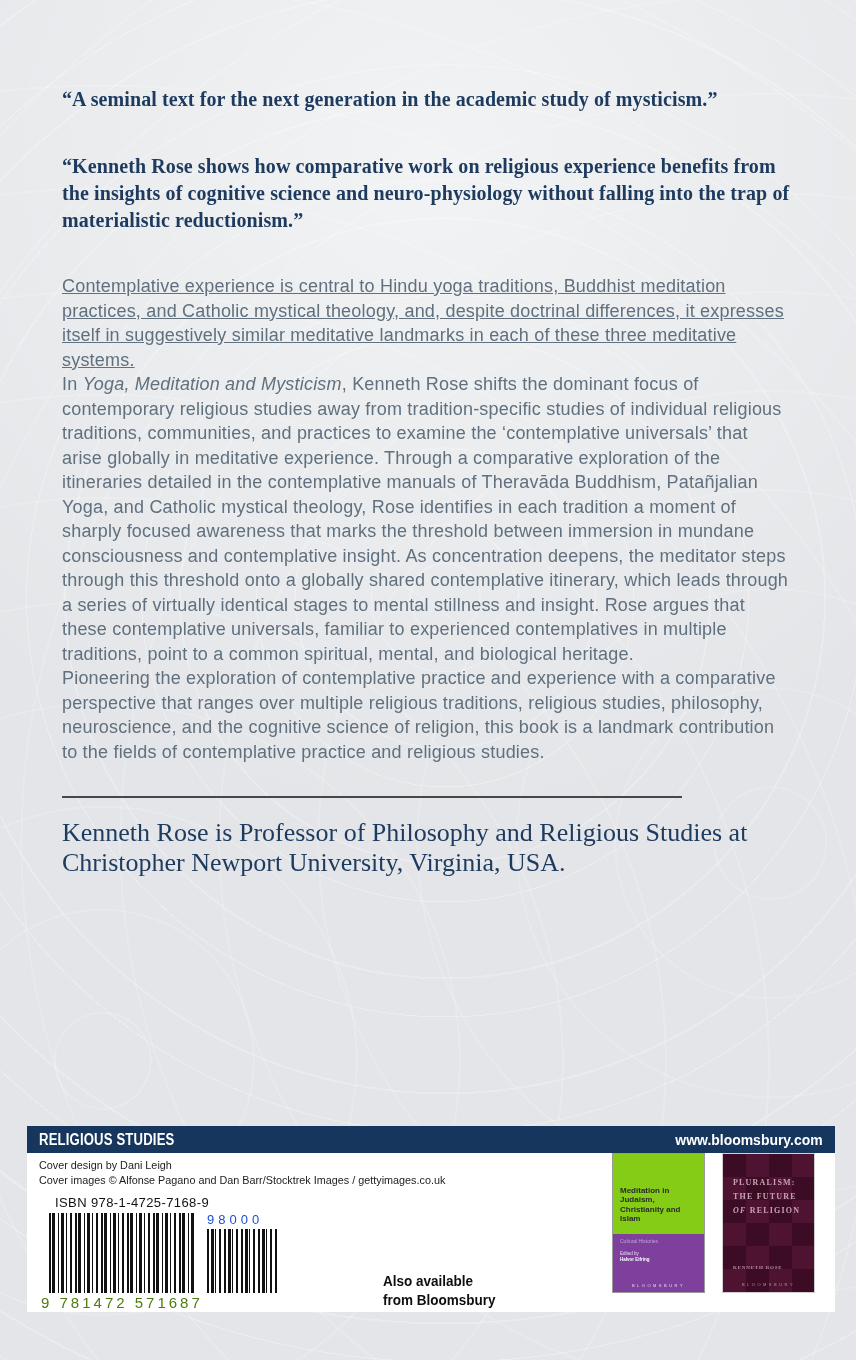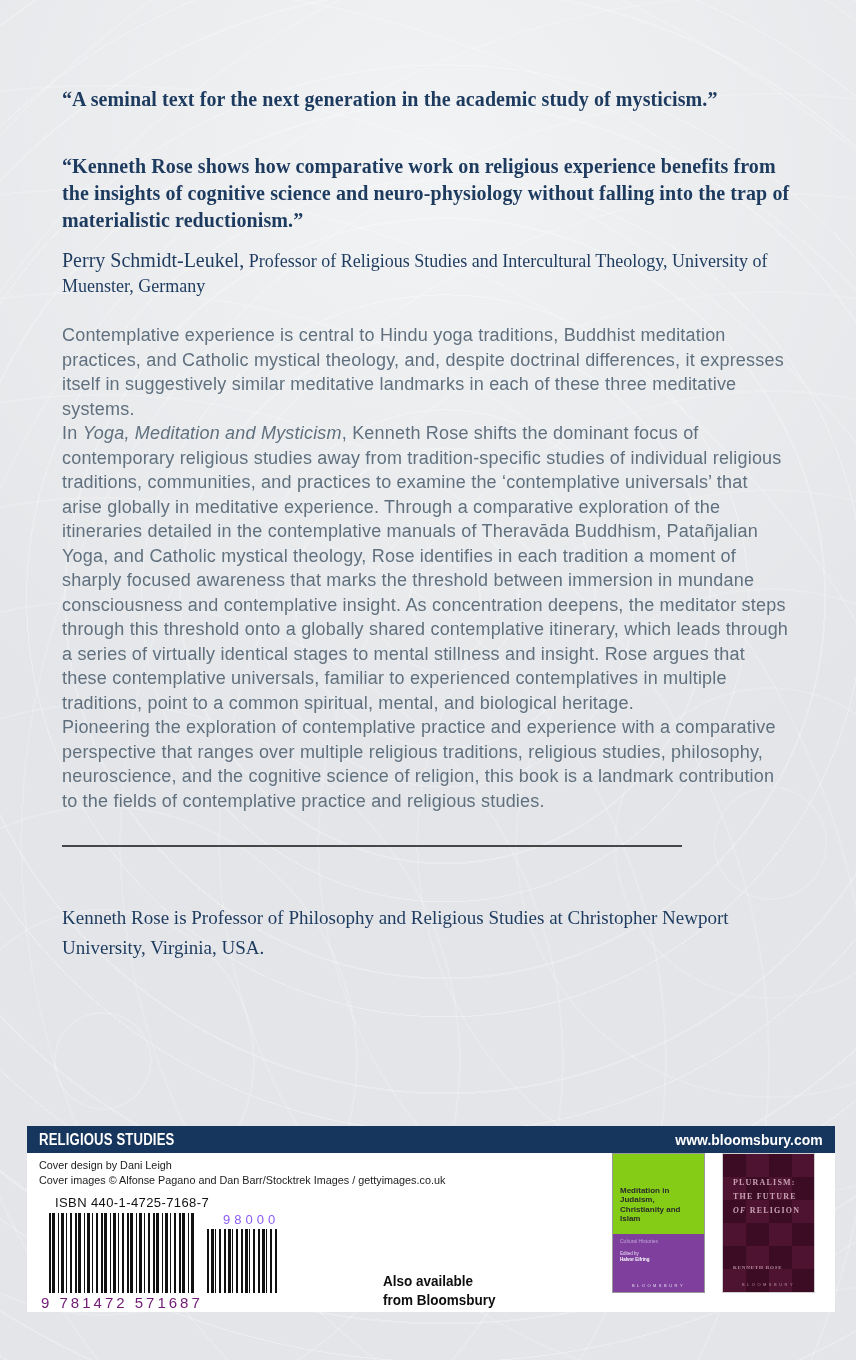--- a/index.html
+++ b/index.html
@@ -26,28 +26,28 @@
     font-size:18px; line-height:25px; margin-top:14px;
   }
   .attribution .attr-name { font-size:20px; }
   .attribution .italic { font-style:italic; }
   .quote.second { margin-top:40px; }
 
   .body-para {
     color:#60707e; font-size:18px; line-height:24.5px; letter-spacing:.2px;
     font-weight:400;
   }
-  .body-para.first { margin-top:24px; }
+  .body-para.first { margin-top:40px;text-decoration:underline; }
   .body-para .italic { font-style:italic; }
 
   .divider { width:620px; border:none; border-top:2px solid #474747; margin-top:32px; }
 
   .bio {
     font-family:"Liberation Serif", serif; color:#1d3a5f;
-    font-size:19px; line-height:30px; margin-top:56px;
+    font-size:26px; line-height:30px; margin-top:20px;
   }
 
   
   .footer-bar {
     position:absolute; left:27px; right:21px; top:1126px; height:27px;
     background:#17365d; color:#ffffff; display:flex; align-items:center;
     justify-content:space-between; padding:0 12px;gap:48px;
   }
   .footer-bar .category {
     font-weight:bold; font-size:16px; letter-spacing:.2px;
@@ -71,29 +71,29 @@
   .isbn-label { font-size:13px; color:#111; letter-spacing:.4px; margin-left:6px; }
   .barcode-row { display:flex; align-items:flex-end; margin-top:2px; }
   .barcode-main {
     width:146px; height:80px;
     background:repeating-linear-gradient(90deg,
       #111 0 2px, #fff 2px 3px, #111 3px 6px, #fff 6px 9px, #111 9px 10px,
       #fff 10px 12px, #111 12px 15px, #fff 15px 17px, #111 17px 18px,
       #fff 18px 21px, #111 21px 23px, #fff 23px 26px);
   }
   .barcode-addon-wrap { margin-left:12px; width:72px; }
-  .addon-label { font-size:13px; color:#8b5cf6; letter-spacing:4px; text-align:left;margin-left:16px; }
+  .addon-label { font-size:13px; color:#1d4ed8; letter-spacing:4px; text-align:left; }
   .barcode-addon {
     margin-top:2px; width:72px; height:64px;
     background:repeating-linear-gradient(90deg,
       #111 0 2px, #fff 2px 4px, #111 4px 7px, #fff 7px 8px, #111 8px 9px,
       #fff 9px 12px, #111 12px 14px, #fff 14px 17px);
   }
   .barcode-digits {
-    font-size:15px; color:#701a75; letter-spacing:3px; margin-top:1px; margin-left:-8px;
+    font-size:15px; color:#4d7c0f; letter-spacing:3px; margin-top:1px; margin-left:-8px;
     white-space:nowrap;
   }
   .also-available {
     position:absolute; left:356px; top:118px; color:#0e0e0e;
     font-weight:bold; font-size:15px; line-height:19px;
     transform:scaleX(.9); transform-origin:left top; white-space:nowrap;
   }
 
   .thumb { position:absolute; top:0; width:93px; height:140px; }
   .thumb.b1 { left:475px; }
@@ -144,21 +144,20 @@
 </head>
 <body>
 
 <div class="cover">
 
   <div class="content">
 
     <p class="quote">“A seminal text for the next generation in the academic study of mysticism.”</p>
 
     <p class="quote second">“Kenneth Rose shows how comparative work on religious experience benefits from the insights of cognitive science and neuro-physiology without falling into the trap of materialistic reductionism.”</p>
-    <p class="attribution"><span class="attr-name">Perry Schmidt-Leukel,</span><span> Professor of Religious Studies and Intercultural Theology, University of Muenster, Germany</span></p>
 
     <p class="body-para first">Contemplative experience is central to Hindu yoga traditions, Buddhist meditation practices, and Catholic mystical theology, and, despite doctrinal differences, it expresses itself in suggestively similar meditative landmarks in each of these three meditative systems.</p>
 
     <p class="body-para"><span>In </span><span class="italic">Yoga, Meditation and Mysticism</span><span>, Kenneth Rose shifts the dominant focus of contemporary religious studies away from tradition-specific studies of individual religious traditions, communities, and practices to examine the ‘contemplative universals’ that arise globally in meditative experience. Through a comparative exploration of the itineraries detailed in the contemplative manuals of Theravāda Buddhism, Patañjalian Yoga, and Catholic mystical theology, Rose identifies in each tradition a moment of sharply focused awareness that marks the threshold between immersion in mundane consciousness and contemplative insight. As concentration deepens, the meditator steps through this threshold onto a globally shared contemplative itinerary, which leads through a series of virtually identical stages to mental stillness and insight. Rose argues that these contemplative universals, familiar to experienced contemplatives in multiple traditions, point to a common spiritual, mental, and biological heritage.</span></p>
 
     <p class="body-para">Pioneering the exploration of contemplative practice and experience with a comparative perspective that ranges over multiple religious traditions, religious studies, philosophy, neuroscience, and the cognitive science of religion, this book is a landmark contribution to the fields of contemplative practice and religious studies.</p>
 
     <hr class="divider">
 
     <p class="bio">Kenneth Rose is Professor of Philosophy and Religious Studies at Christopher Newport University, Virginia, USA.</p>
@@ -170,21 +169,21 @@
   </div>
 
   <div class="white-panel">
 
     <div class="credits">
       <div>Cover design by Dani Leigh</div>
       <div>Cover images © Alfonse Pagano and Dan Barr/Stocktrek Images / gettyimages.co.uk</div>
     </div>
 
     <div class="isbn-block">
-      <div class="isbn-label">ISBN 440-1-4725-7168-7</div>
+      <div class="isbn-label">ISBN 978-1-4725-7168-9</div>
       <div class="barcode-row">
         <div class="barcode-main"></div>
         <div class="barcode-addon-wrap">
           <div class="addon-label">98000</div>
           <div class="barcode-addon"></div>
         </div>
       </div>
       <div class="barcode-digits">9 781472 571687</div>
     </div>
 

